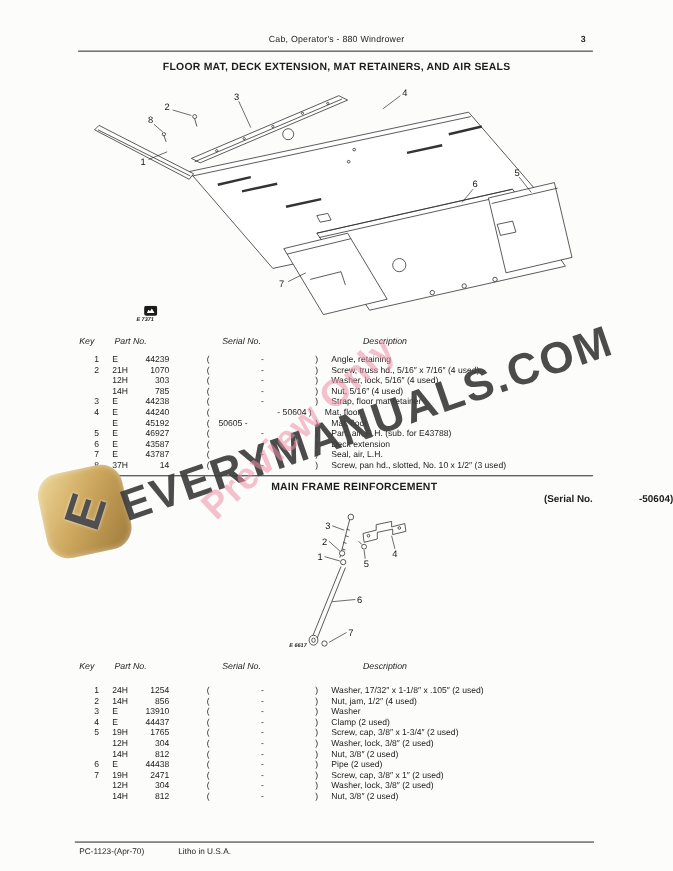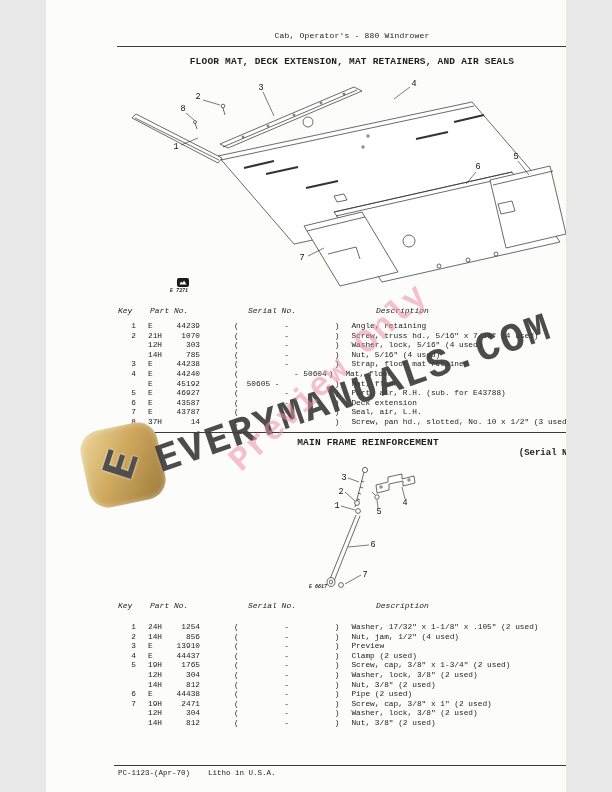--- a/index.html
+++ b/index.html
@@ -1,17 +1,17 @@
 <!DOCTYPE html>
 <html><head>
 <meta charset="utf-8">
 <style>
   html,body{margin:0;padding:0;background:#e8e8e8;}
-  .page{position:relative;width:520px;height:792px;background:#fcfcfa;
-        font-family:Liberation Mono, monospace;color:#1d1d1d;overflow:hidden;margin:0 auto;}
+  .page{position:relative;width:612px;height:792px;background:#fcfcfa;
+        font-family:Liberation Sans, sans-serif;color:#1d1d1d;overflow:hidden;margin:0 auto;}
   .abs{position:absolute;}
   .rule{position:absolute;left:71px;width:468px;height:1px;background:#3a3a3a;}
   .rule-top{top:46px;}
   .rule-mid{top:432px;}
   .rule-foot{top:765px;left:68px;width:472px;}
   .running-header{top:31px;left:0;width:612px;text-align:center;font-size:8px;letter-spacing:.2px;}
   .page-number{top:31px;left:528px;font-size:8px;font-weight:bold;}
   .sec-title{left:0;width:612px;text-align:center;font-weight:bold;font-size:9.5px;letter-spacing:.2px;}
   .sec1-title{top:56px;}
   .sec2-title{top:437px;margin-left:16px;}
@@ -351,21 +351,21 @@
     <span class="c-desc">Nut, jam, 1/2″ (4 used)</span>
   </div>
 
   <div class="trow">
     <span class="c-key">3</span>
     <span class="c-prefix">E</span>
     <span class="c-num">13910</span>
     <span class="c-po">(</span>
     <span class="c-serial">-</span>
     <span class="c-pc">)</span>
-    <span class="c-desc">Preview</span>
+    <span class="c-desc">Washer</span>
   </div>
 
   <div class="trow">
     <span class="c-key">4</span>
     <span class="c-prefix">E</span>
     <span class="c-num">44437</span>
     <span class="c-po">(</span>
     <span class="c-serial">-</span>
     <span class="c-pc">)</span>
     <span class="c-desc">Clamp (2 used)</span>

